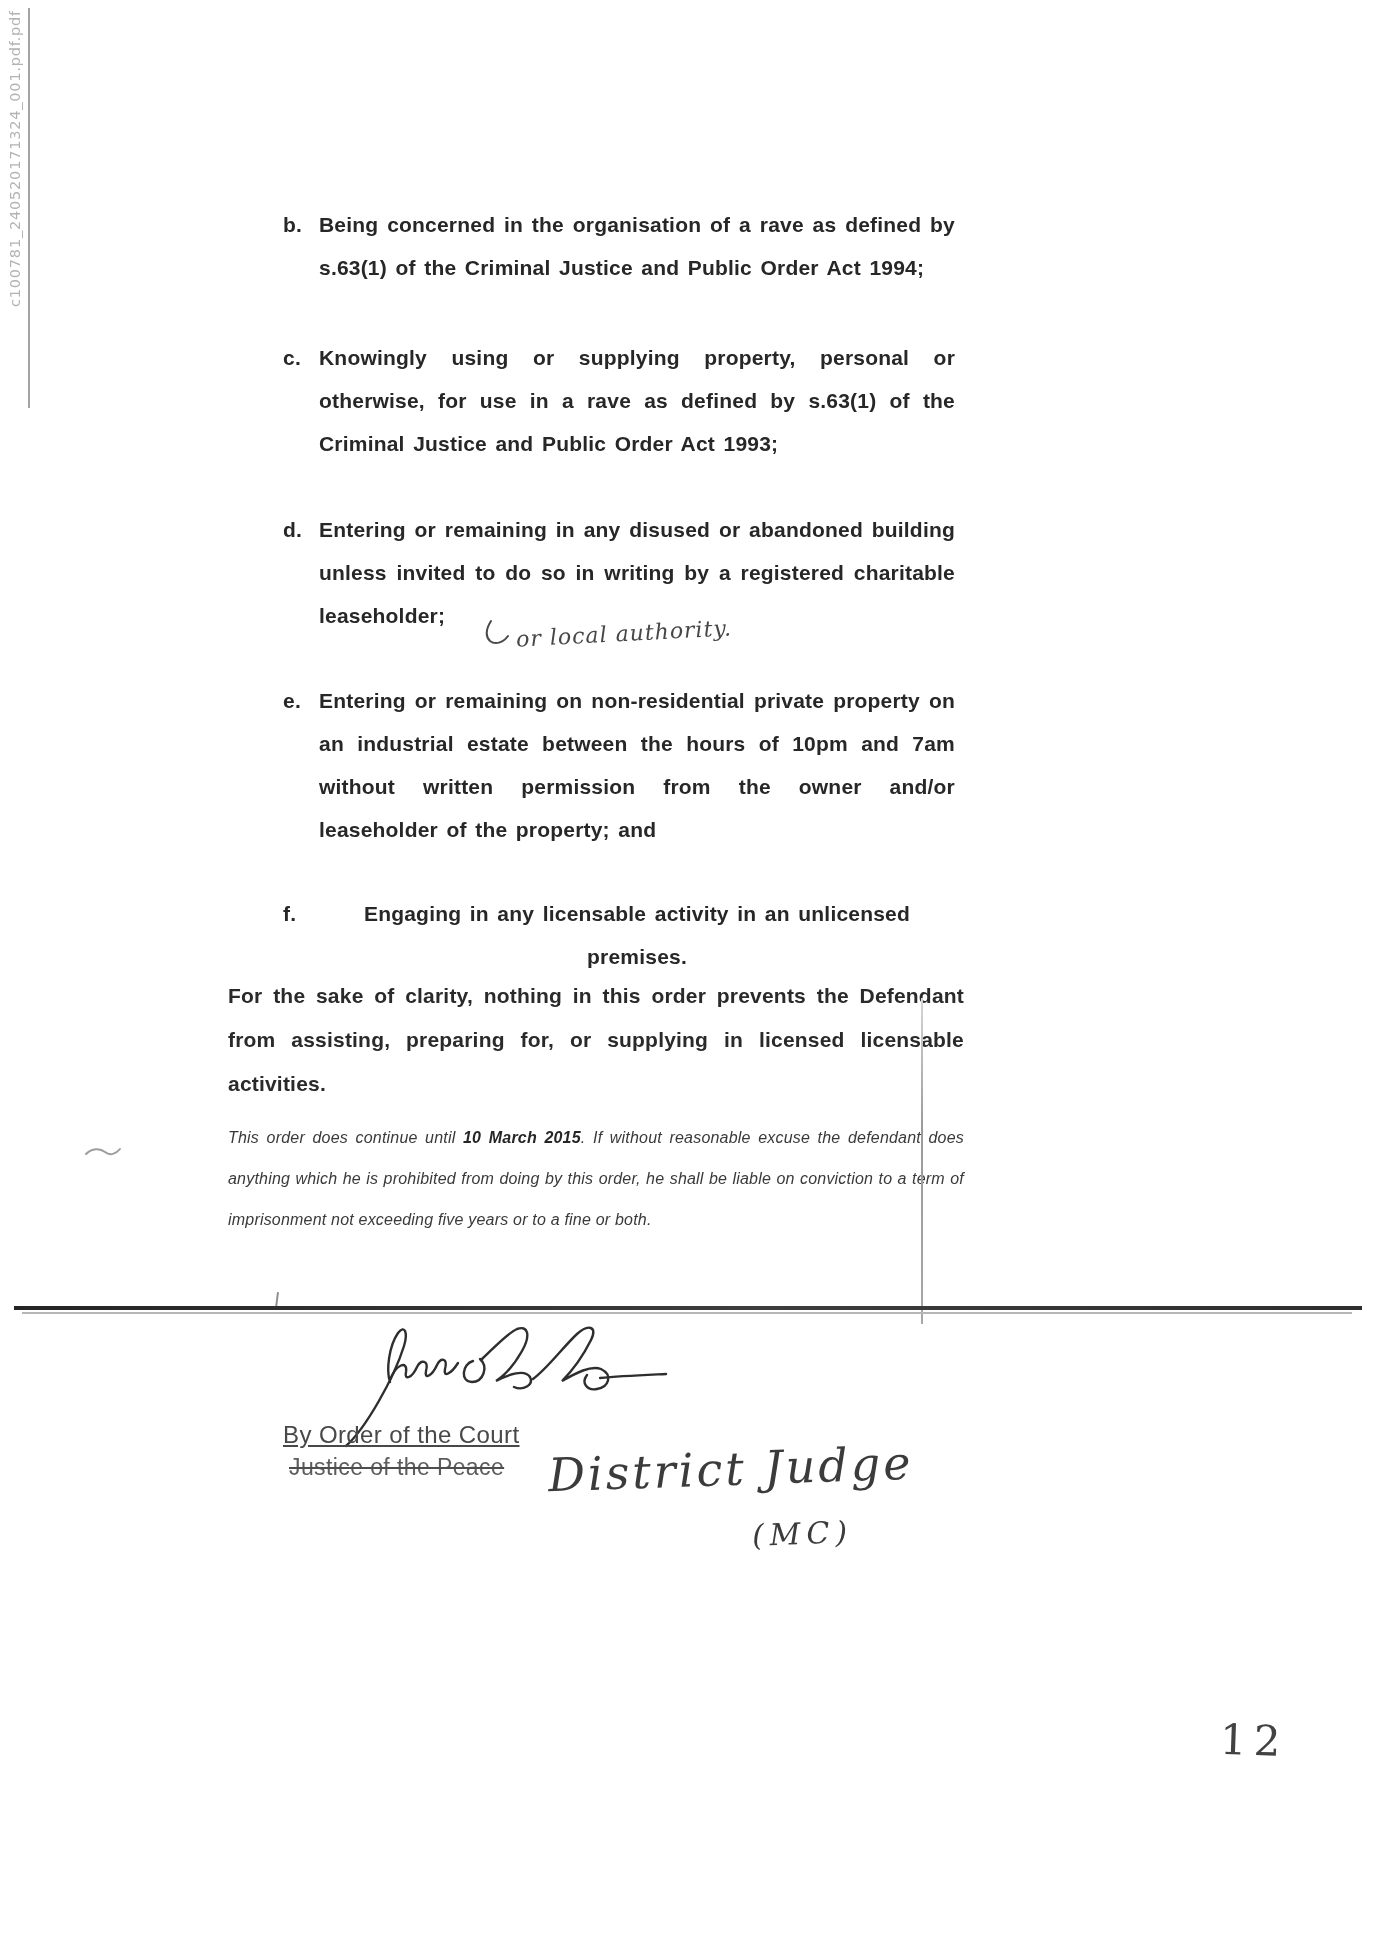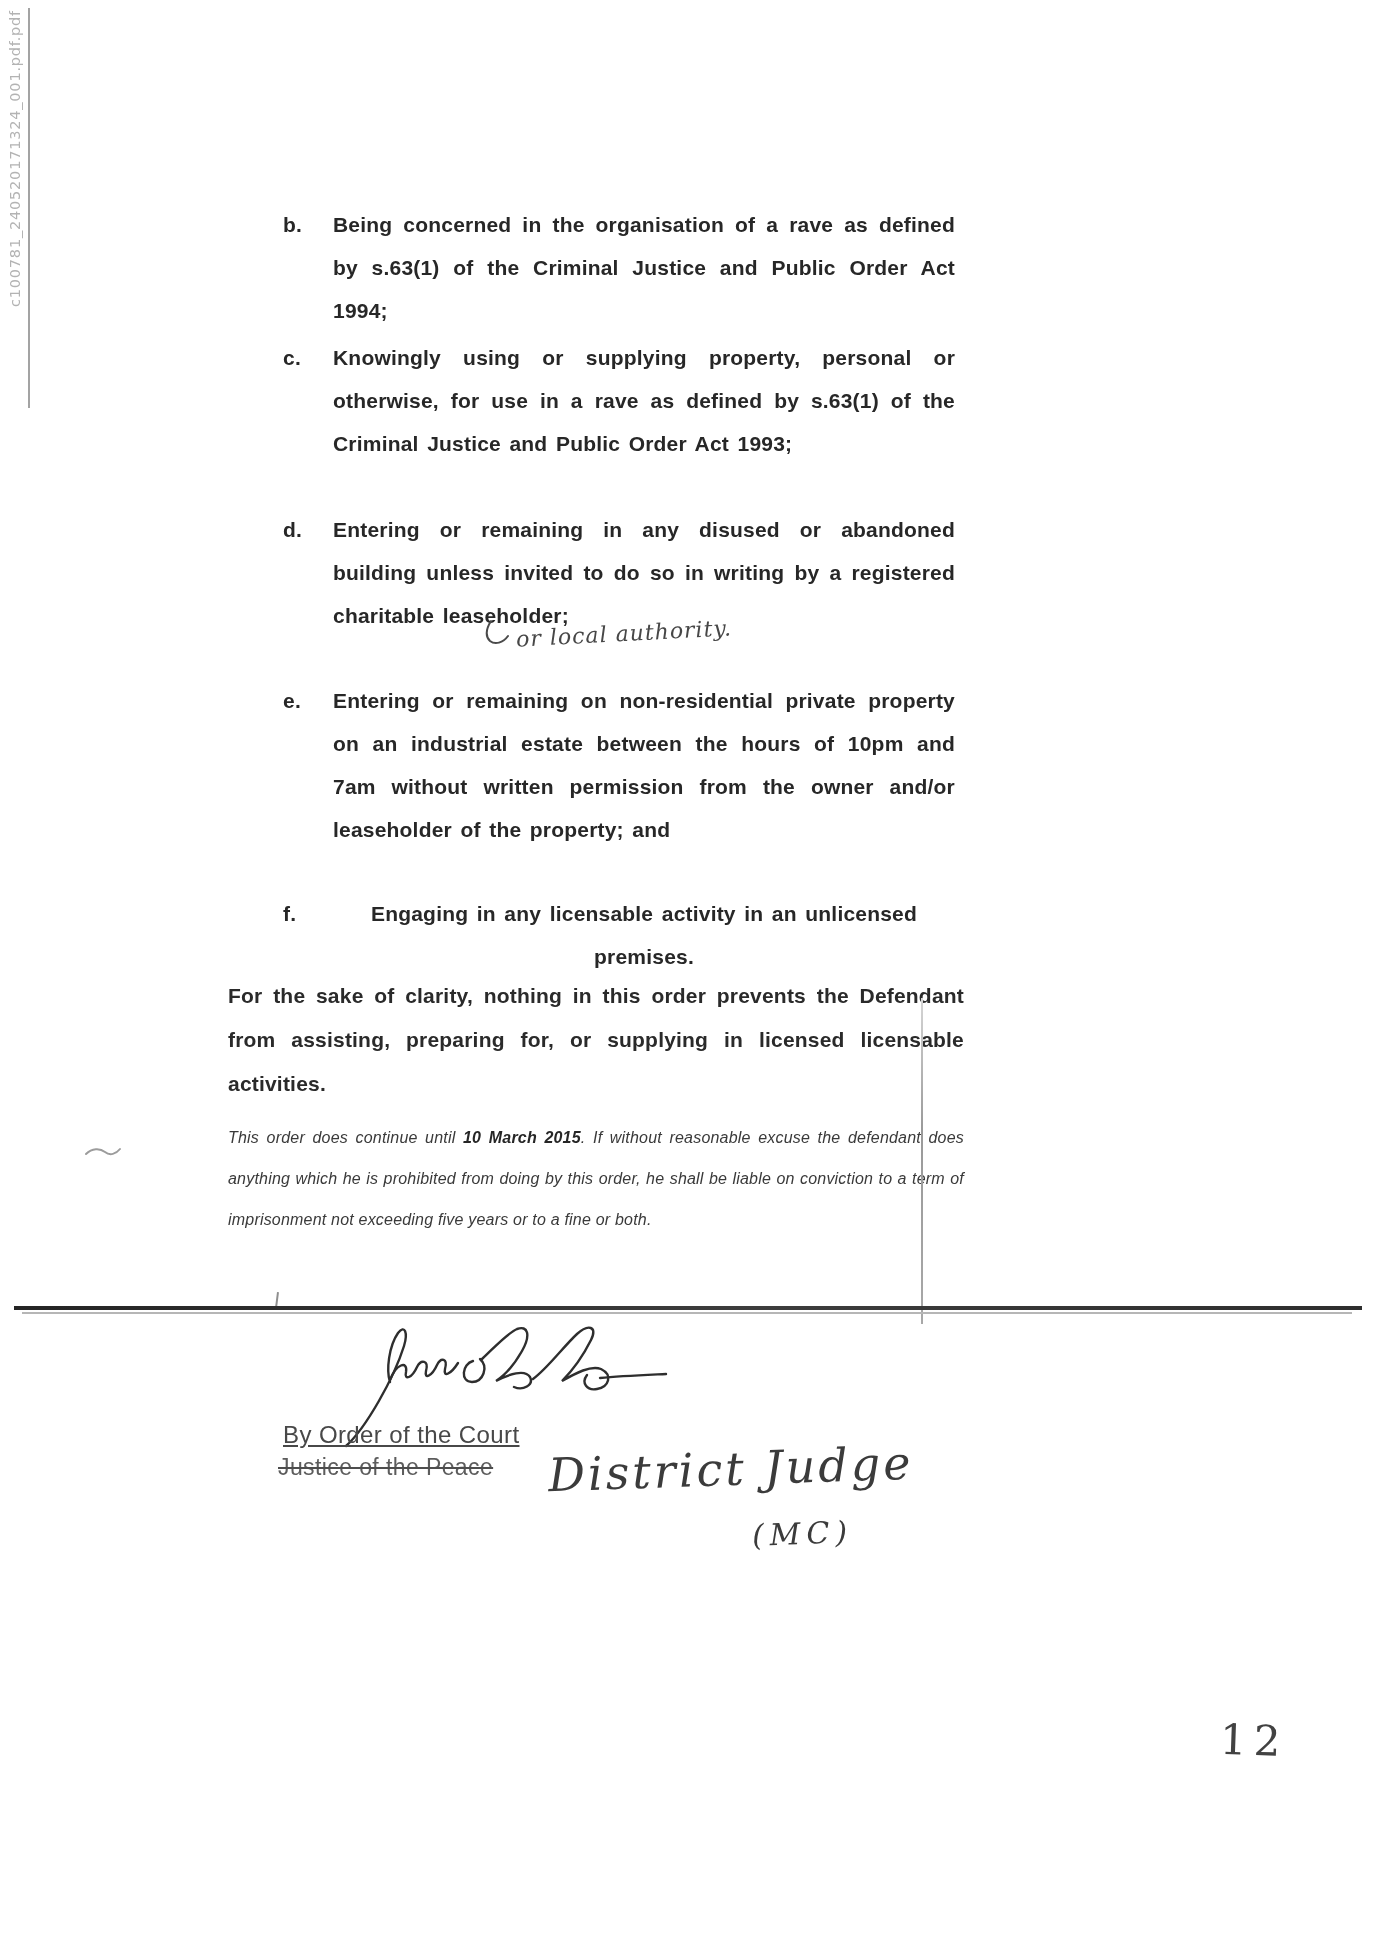--- a/index.html
+++ b/index.html
@@ -40,21 +40,21 @@
     position: absolute;
     left: 283px;
     width: 672px;
     font-size: 21px;
     line-height: 43px;
     font-weight: 700;
     color: #272727;
     letter-spacing: 0.2px;
   }
   .item-label { position: absolute; left: 0; top: 0; }
-  .item-text  { margin-left: 50px; text-align: justify; word-spacing: 2.5px; }
+  .item-text  { margin-left: 36px; text-align: justify; word-spacing: 2.5px; }
   .item-f .item-text { text-align: center; }
 
   
   .para {
     position: absolute;
     left: 228px;
     width: 736px;
     text-align: justify;
     letter-spacing: 0.2px;
   }
@@ -160,21 +160,21 @@
     position: absolute;
     left: 283px;
     top: 1421px;
     font-size: 24px;
     color: #484848;
     letter-spacing: 0.4px;
     text-decoration: underline;
   }
   .struck-role {
     position: absolute;
-    left: 278px;
+    left: 289px;
     top: 1454px;
     font-size: 23px;
     color: #5c5c5c;
     text-decoration: line-through;
     text-decoration-thickness: 2px;
     text-decoration-color: #4d4d4d;
     letter-spacing: 0.4px;
   }
 
   .signature-svg { position: absolute; left: 330px; top: 1316px; }

